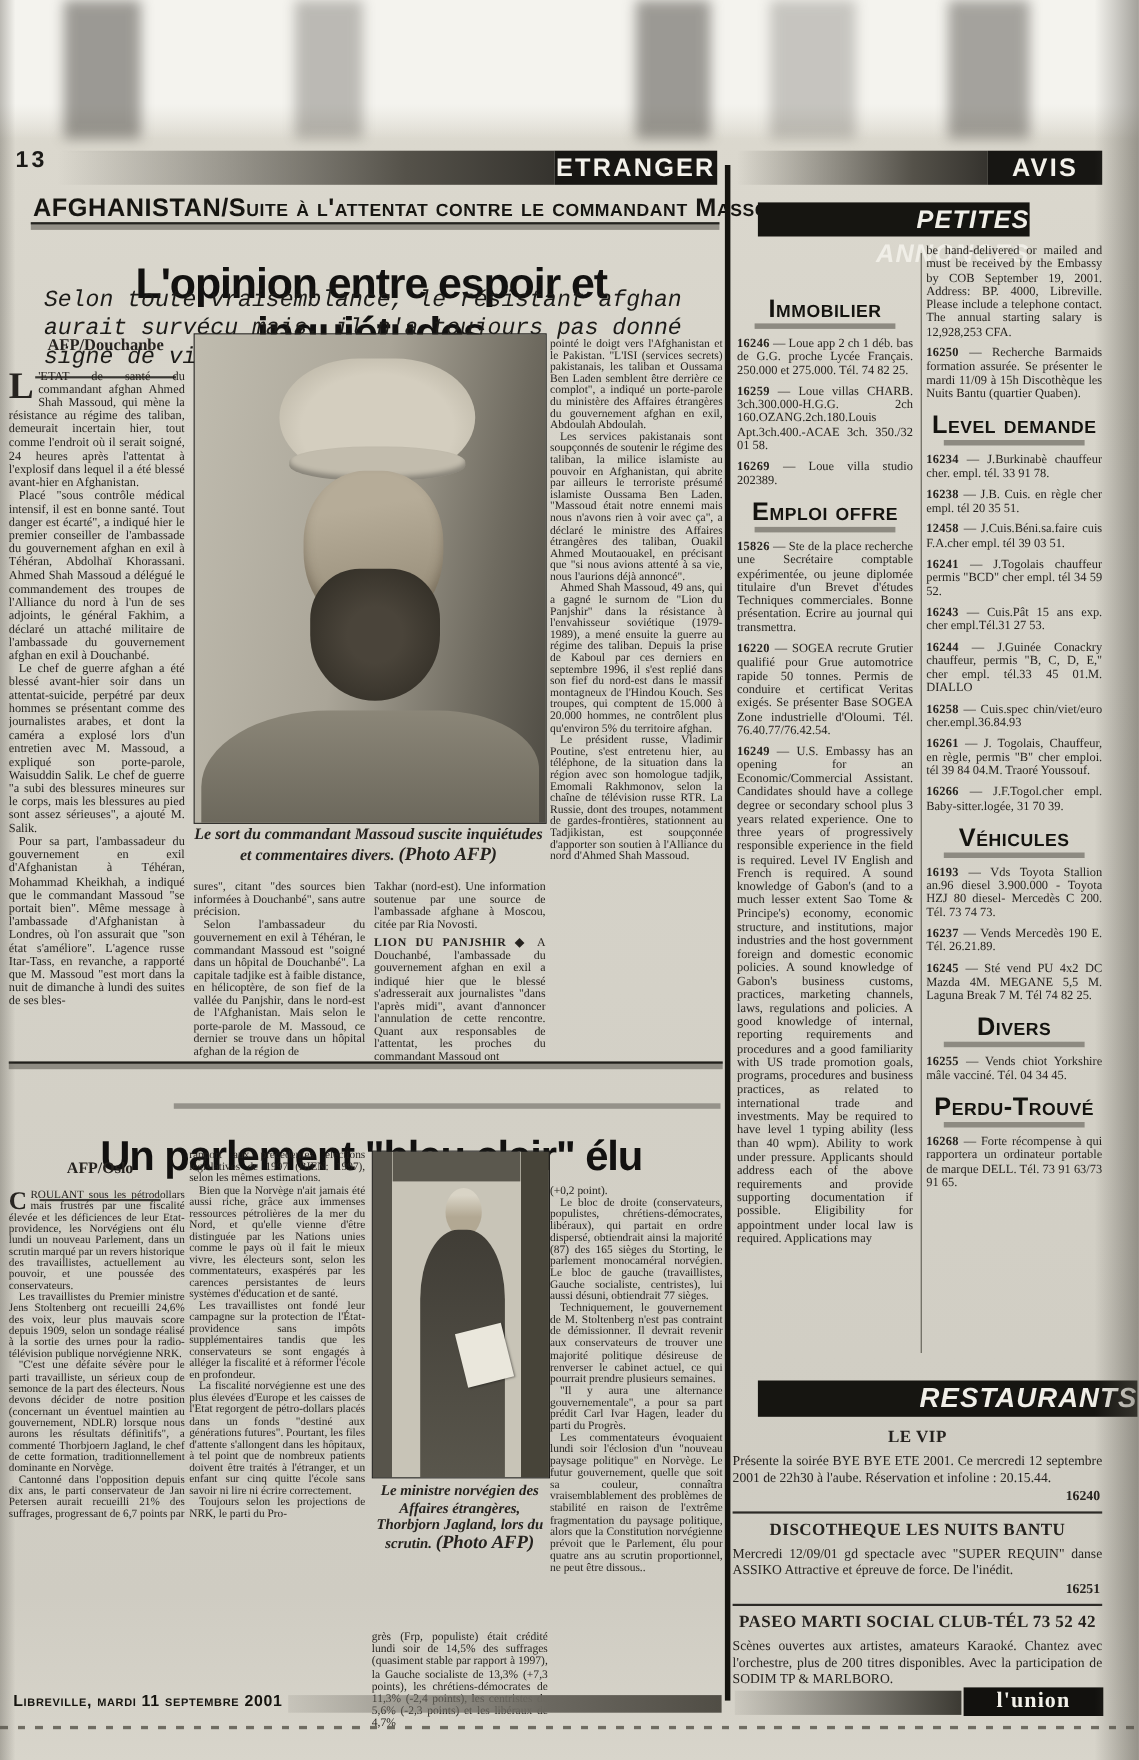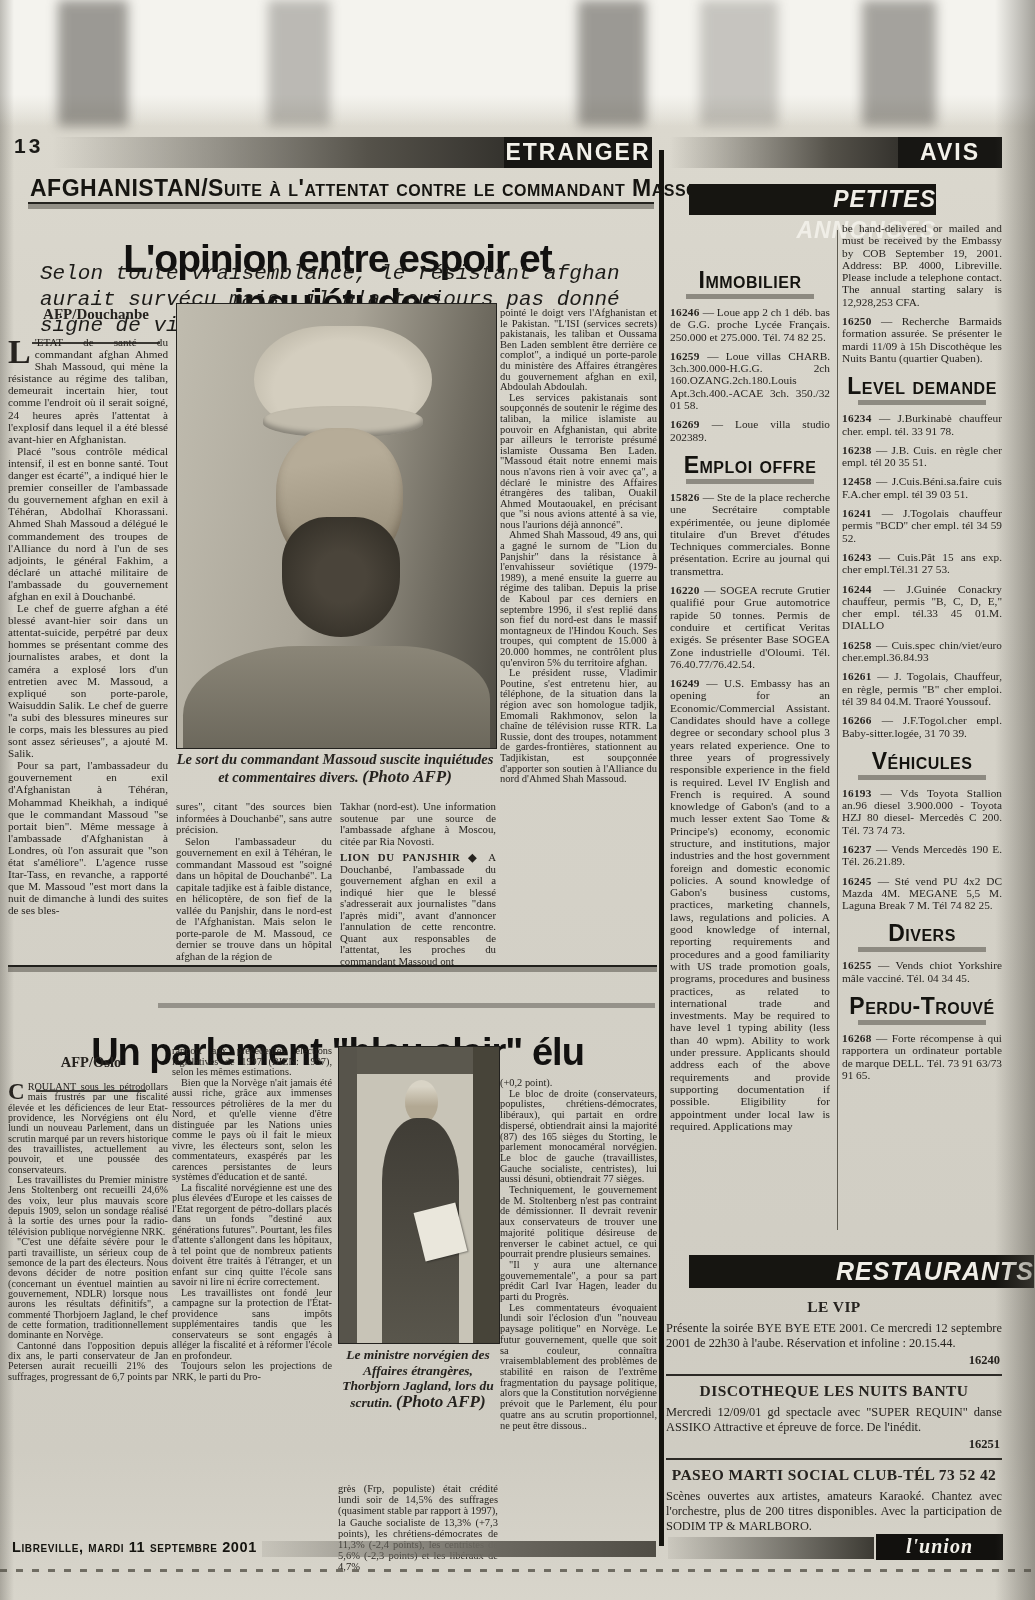--- a/index.html
+++ b/index.html
@@ -95,21 +95,21 @@
   .rest-title{text-align:center;font-weight:bold;font-size:15.5px;letter-spacing:.4px;margin:6px 0 5px;}
   .rest-text{font-size:12.4px;line-height:14.6px;text-align:justify;margin:0;}
   .rest-ref{text-align:right;font-weight:bold;font-size:12.5px;margin:3px 2px 6px 0;}
   .rest-sep{border:none;border-top:2px solid #2c2a26;margin:5px 0 4px;}
   
   .footer-left{position:absolute;left:12px;top:1539px;font-family:"Liberation Sans",sans-serif;font-weight:bold;
     font-size:14.5px;font-variant:small-caps;letter-spacing:.6px;color:#15140f;white-space:nowrap;}
   .footer-grad-l{position:absolute;left:262px;top:1541px;width:394px;height:16px;background:linear-gradient(to right,rgba(120,117,108,.15),#6b6860 60%,#504d45);}
   .footer-grad-r{position:absolute;left:668px;top:1537px;width:206px;height:22px;background:linear-gradient(to right,rgba(120,117,108,.1),#3c3a33);}
   .union-box{position:absolute;left:876px;top:1534px;width:127px;height:26px;line-height:25px;background:#12110e;
-    color:#f2f0e9;font-weight:bold;font-style:italic;font-size:20px;text-align:center;letter-spacing:1px;}
+    color:#f2f0e9;font-weight:bold;font-size:20px;text-align:center;letter-spacing:1px;}
 </style>
 </head>
 <body>
 
 <div class="page">
 
   <div class="top-band">
     <div class="streak" style="left:58px;width:70px;opacity:.5"></div>
     <div class="streak" style="left:268px;width:62px;opacity:.32"></div>
     <div class="streak" style="left:578px;width:68px;opacity:.5"></div>
@@ -177,22 +177,22 @@
     <p class="lead"><span class="dropcap small">C</span><span>ROULANT sous les pétrodollars mais frustrés par une fiscalité élevée et les déficiences de leur Etat-providence, les Norvégiens ont élu lundi un nouveau Parlement, dans un scrutin marqué par un revers historique des travaillistes, actuellement au pouvoir, et une poussée des conservateurs.</span></p>
     <div>
         <p>Les travaillistes du Premier ministre Jens Stoltenberg ont recueilli 24,6% des voix, leur plus mauvais score depuis 1909, selon un sondage réalisé à la sortie des urnes pour la radio-télévision publique norvégienne NRK.</p>
         <p>"C'est une défaite sévère pour le parti travailliste, un sérieux coup de semonce de la part des électeurs. Nous devons décider de notre position (concernant un éventuel maintien au gouvernement, NDLR) lorsque nous aurons les résultats définitifs", a commenté Thorbjoern Jagland, le chef de cette formation, traditionnellement dominante en Norvège.</p>
         <p>Cantonné dans l'opposition depuis dix ans, le parti conservateur de Jan Petersen aurait recueilli 21% des suffrages, progressant de 6,7 points par</p>
       </div>
   </div>
   <div class="ncol no-c2 cont">
       <p>rapport aux précédentes élections législatives de 1997 (BIEN: 1997), selon les mêmes estimations.</p>
       <p>Bien que la Norvège n'ait jamais été aussi riche, grâce aux immenses ressources pétrolières de la mer du Nord, et qu'elle vienne d'être distinguée par les Nations unies comme le pays où il fait le mieux vivre, les électeurs sont, selon les commentateurs, exaspérés par les carences persistantes de leurs systèmes d'éducation et de santé.</p>
+      <p>Les travaillistes ont fondé leur campagne sur la protection de l'État-providence sans impôts supplémentaires tandis que les conservateurs se sont engagés à alléger la fiscalité et à réformer l'école en profondeur.</p>
       <p>La fiscalité norvégienne est une des plus élevées d'Europe et les caisses de l'Etat regorgent de pétro-dollars placés dans un fonds "destiné aux générations futures". Pourtant, les files d'attente s'allongent dans les hôpitaux, à tel point que de nombreux patients doivent être traités à l'étranger, et un enfant sur cinq quitte l'école sans savoir ni lire ni écrire correctement.</p>
-      <p>Les travaillistes ont fondé leur campagne sur la protection de l'État-providence sans impôts supplémentaires tandis que les conservateurs se sont engagés à alléger la fiscalité et à réformer l'école en profondeur.</p>
       <p>Toujours selon les projections de NRK, le parti du Pro-</p>
     </div>
 
   <div class="photo photo-jagland">
     <div class="j-lintel"></div>
     <div class="j-head"></div>
     <div class="j-figure"></div>
     <div class="j-paper"></div>
   </div>
   <div class="caption caption-no">

